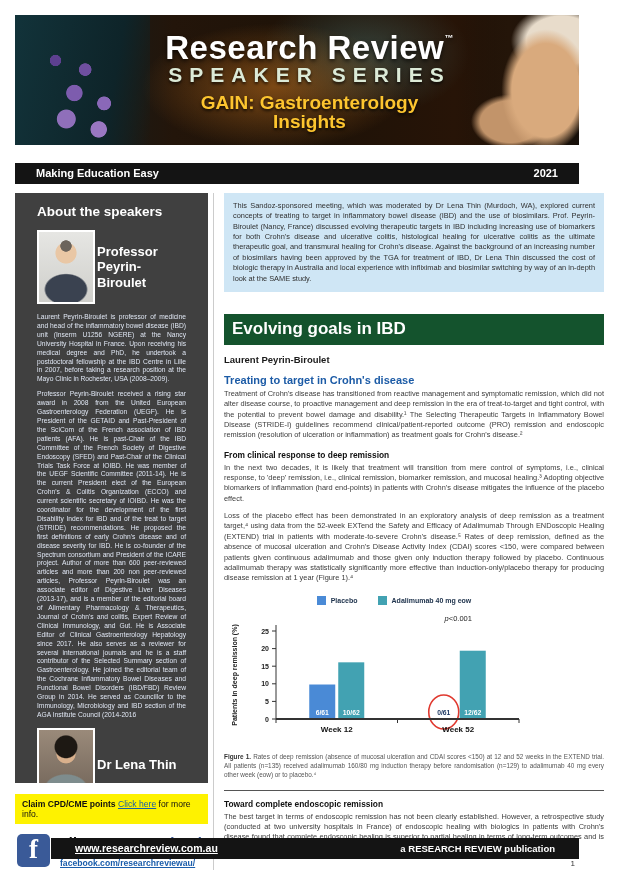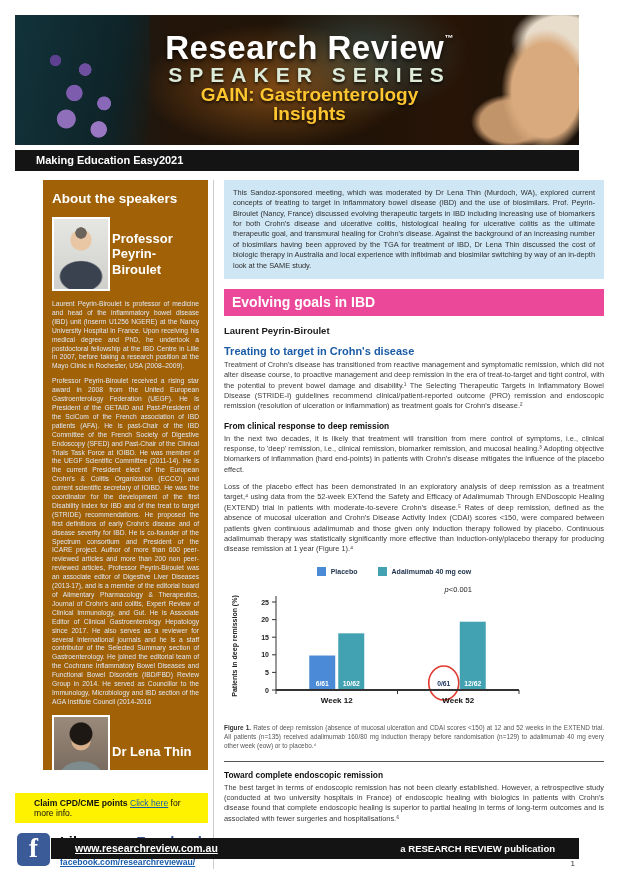--- a/index.html
+++ b/index.html
@@ -26,61 +26,61 @@
   .banner-hands { position:absolute; right:0; top:0; bottom:0; width:118px; background:
       radial-gradient(ellipse 62px 85px at 72% 58%, #d9aa7d 0 55%, transparent 72%),
       radial-gradient(ellipse 55px 38px at 42% 82%, #c2946a 0 55%, transparent 72%),
       radial-gradient(ellipse 70px 50px at 85% 20%, #e8dccb 0 50%, transparent 72%),
       linear-gradient(270deg,#17100a 0%, #241509 60%, transparent 100%);
   }
   .banner-titles { position:absolute; left:150px; right:125px; top:16px; text-align:center; }
   .rr-title { font-size:33px; font-weight:bold; color:#ffffff; letter-spacing:.5px; text-shadow:0 2px 4px rgba(0,0,0,.7); line-height:1; }
   .rr-title sup { font-size:9px; vertical-align:18px; }
   .series-title { font-size:21px; font-weight:bold; color:#dcead7; letter-spacing:7px; text-shadow:0 2px 3px rgba(0,0,0,.7); line-height:1; }
-  .gain-title { font-size:19px; font-weight:bold; color:#fdc52f; margin-top:0; text-shadow:0 2px 3px rgba(0,0,0,.75); line-height:1; }
-
-  .strip { display:flex; align-items:center; background:#141414; color:#fff; margin-top:5px; padding:4px 21px 5px; font-weight:bold; font-size:11px; }
+  .gain-title { font-size:19px; font-weight:bold; color:#fdc52f; margin-top:8px; text-shadow:0 2px 3px rgba(0,0,0,.75); line-height:1; }
+
+  .strip { display:flex; justify-content:space-between; align-items:center; background:#141414; color:#fff; margin-top:18px; padding:4px 21px 5px; font-weight:bold; font-size:11px; }
 
   
   .cols { display:flex; margin-top:9px; }
   .sidebar-col { width:193px; flex:0 0 193px; }
   .main-col { flex:1; margin-left:5px; border-left:1px solid #cccccc; padding-left:10px; min-height:650px; }
 
   
-  .sidebar-box { background:#a16207; color:#fff; padding:11px 9px 8px; height:590px; overflow:hidden;margin-left:28px; }
+  .sidebar-box { background:#404040; color:#fff; padding:11px 22px 8px; height:590px; overflow:hidden; }
   .sidebar-box h2 { font-size:13.5px; margin-bottom:11px; }
   .speaker { display:flex; align-items:center; gap:2px; margin-bottom:9px; }
   .photo { width:58px; height:74px; background:#fff; padding:2px; flex:0 0 58px; }
   .photo-inner { width:100%; height:100%; }
   .photo-inner.p1 { background:
       radial-gradient(circle 6px at 50% 20%, #6b645c 0 90%, transparent),
       radial-gradient(circle 11px at 50% 30%, #e9c7a5 0 92%, transparent),
       radial-gradient(ellipse 22px 16px at 50% 82%, #3a4250 0 92%, transparent),
       linear-gradient(#e6e6e3,#cfcfcb); }
   .photo-inner.p2 { background:
       radial-gradient(circle 12px at 50% 24%, #1d1813 0 90%, transparent),
       radial-gradient(circle 10px at 50% 34%, #d9b08c 0 92%, transparent),
       radial-gradient(ellipse 22px 15px at 50% 84%, #7e8c8d 0 92%, transparent),
       linear-gradient(#9a8a7a,#6f6257); }
   .speaker-name { font-size:13px; font-weight:bold; line-height:1.2; }
   .bio p { font-size:6.7px; line-height:1.33; text-align:justify; color:#dfe6f3; margin-bottom:6px; }
 
-  .claim-bar { margin-top:23px; background:#fef200; padding:5px 19px; font-size:8.6px; color:#111; }
+  .claim-bar { margin-top:11px; background:#fef200; padding:5px 7px; font-size:8.6px; color:#111; }
   .claim-bar b { font-weight:bold; }
   .claim-link { color:#1a5dab; text-decoration:underline; cursor:pointer; }
 
   .fb-block { margin-top:8px; display:flex; align-items:flex-start; gap:10px; padding:2px 0 0 2px; }
   .fb-icon { width:33px; height:33px; background:#3a5a98; border-radius:5px; color:#fff; font-weight:bold; font-size:27px; line-height:31px; text-align:center; cursor:pointer; font-family:"Liberation Serif", serif; }
   .fb-text-like { font-size:14.5px; font-weight:bold; color:#111; }
   .fb-text-brand { font-size:15px; font-weight:bold; color:#3b5998; }
   .fb-url { display:inline-block; font-size:8.6px; font-weight:bold; color:#1a5dab; text-decoration:underline; margin-top:2px; cursor:pointer; }
 
   
   .intro-box { background:#cfe6f5; padding:8px 9px; font-size:7.4px; line-height:1.4; text-align:justify; color:#2f2f2f; }
-  .section-bar { background:#ec4899; color:#fff; font-weight:bold; font-size:14px; padding:5px 8px 6px; margin-top:10px; }
+  .section-bar { background:#14532d; color:#fff; font-weight:bold; font-size:17px; padding:5px 8px 6px; margin-top:22px; }
   .author { font-weight:bold; font-size:9.5px; color:#1a1a1a; margin:9px 0 4px; }
   p.body { font-size:7.4px; line-height:1.4; text-align:justify; color:#3a3a3a; margin-bottom:7px; }
   h3.blue { color:#1c5ba6; font-size:11px; margin:9px 0 3px; }
   h4.sub { font-size:8.4px; color:#111; margin:9px 0 3px; }
 
   .chart-wrap { margin:12px 0 2px; }
   .legend { display:flex; justify-content:center; gap:20px; margin:0 40px 2px 0; }
   .legend-item { display:flex; align-items:center; gap:5px; font-size:7px; font-weight:bold; color:#21354e; }
   .legend-swatch { width:9px; height:9px; display:inline-block; }
   .figcaption { font-size:6.4px; color:#555; line-height:1.4; text-align:justify; margin-top:4px; }

